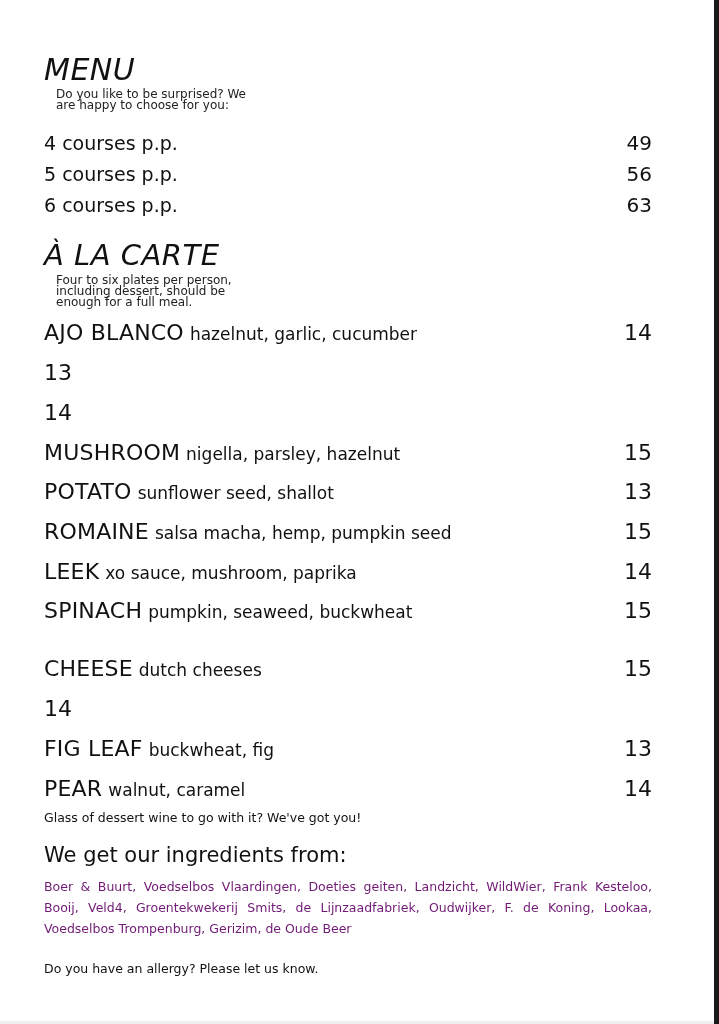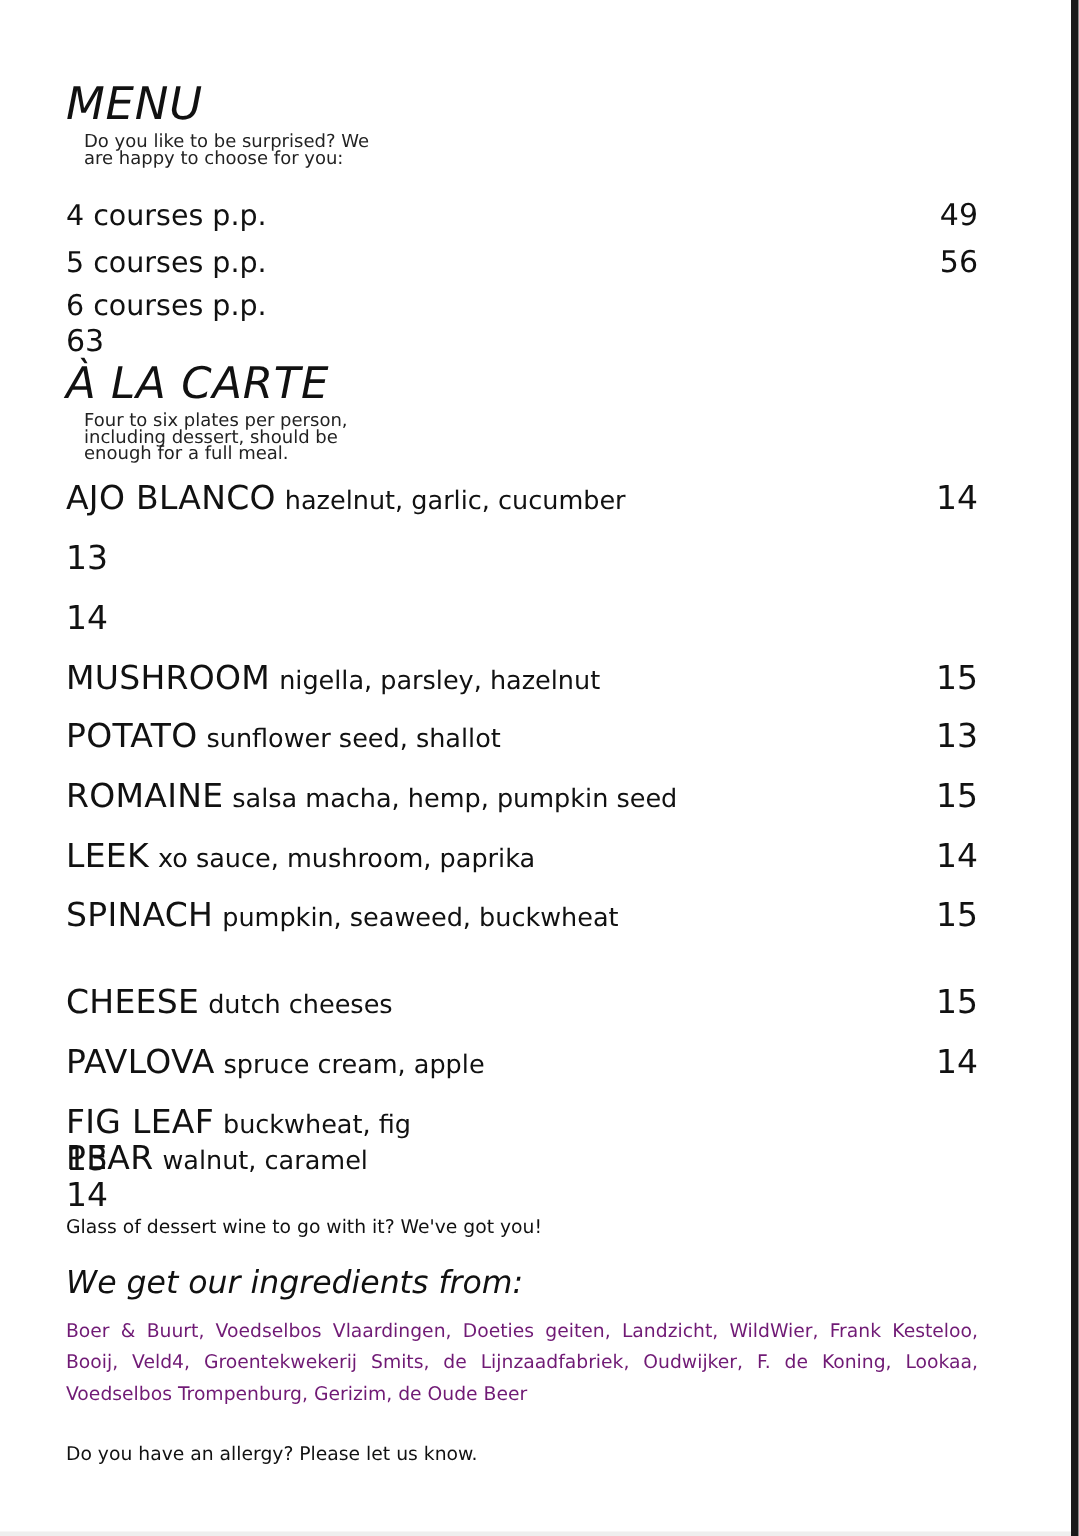--- a/index.html
+++ b/index.html
@@ -58,21 +58,21 @@
 are happy to choose for you:</p>
 
   <div class="row set-row" style="top:131px;">
     <span>4 courses p.p.</span>
     <span class="set-price">49</span>
   </div>
   <div class="row set-row" style="top:162px;">
     <span>5 courses p.p.</span>
     <span class="set-price">56</span>
   </div>
-  <div class="row set-row" style="top:193px;flex-direction:column;">
+  <div class="row set-row" style="top:193px;">
     <span>6 courses p.p.</span>
     <span class="set-price">63</span>
   </div>
 
   <h2 class="h-italic" style="top:238px;font-size:29px;">À LA CARTE</h2>
   <p class="intro" style="top:275px;">Four to six plates per person,
 including dessert, should be
 enough for a full meal.</p>
 
   <div class="row" style="top:320px;">
@@ -104,31 +104,30 @@
   <div class="row" style="top:598px;">
     <span><span class="dish-name">SPINACH</span><span class="dish-desc">pumpkin, seaweed, buckwheat</span></span>
     <span class="price">15</span>
   </div>
 
   <div class="row" style="top:656px;">
     <span><span class="dish-name">CHEESE</span><span class="dish-desc">dutch cheeses</span></span>
     <span class="price">15</span>
   </div>
   <div class="row" style="top:696px;">
-    <span><span class="dish-name">PAVLOVA</span><span class="dish-desc">spruce cream, apple</span></span>
     <span class="price">14</span>
   </div>
-  <div class="row" style="top:736px;flex-direction:column;">
+  <div class="row" style="top:736px;">
     <span><span class="dish-name">FIG LEAF</span><span class="dish-desc">buckwheat, fig</span></span>
     <span class="price">13</span>
   </div>
-  <div class="row" style="top:760px;flex-direction:column;">
+  <div class="row" style="top:776px;">
     <span><span class="dish-name">PEAR</span><span class="dish-desc">walnut, caramel</span></span>
     <span class="price">14</span>
   </div>
 
   <div class="note" style="top:810px;">Glass of dessert wine to go with it? We've got you!</div>
 
-  <div class="ing-title" style="top:843px;font-style:italic;">We get our ingredients from:</div>
+  <div class="ing-title" style="top:843px;">We get our ingredients from:</div>
   <div class="ing-text" style="top:876px;">Boer &amp; Buurt, Voedselbos Vlaardingen, Doeties geiten, Landzicht, WildWier, Frank Kesteloo, Booij, Veld4,  Groentekwekerij Smits, de Lijnzaadfabriek, Oudwijker, F. de Koning, Lookaa, Voedselbos Trompenburg, Gerizim, de Oude Beer</div>
 
   <div class="note" style="top:961px;">Do you have an allergy? Please let us know.</div>
 </div>
 
 </body></html>

